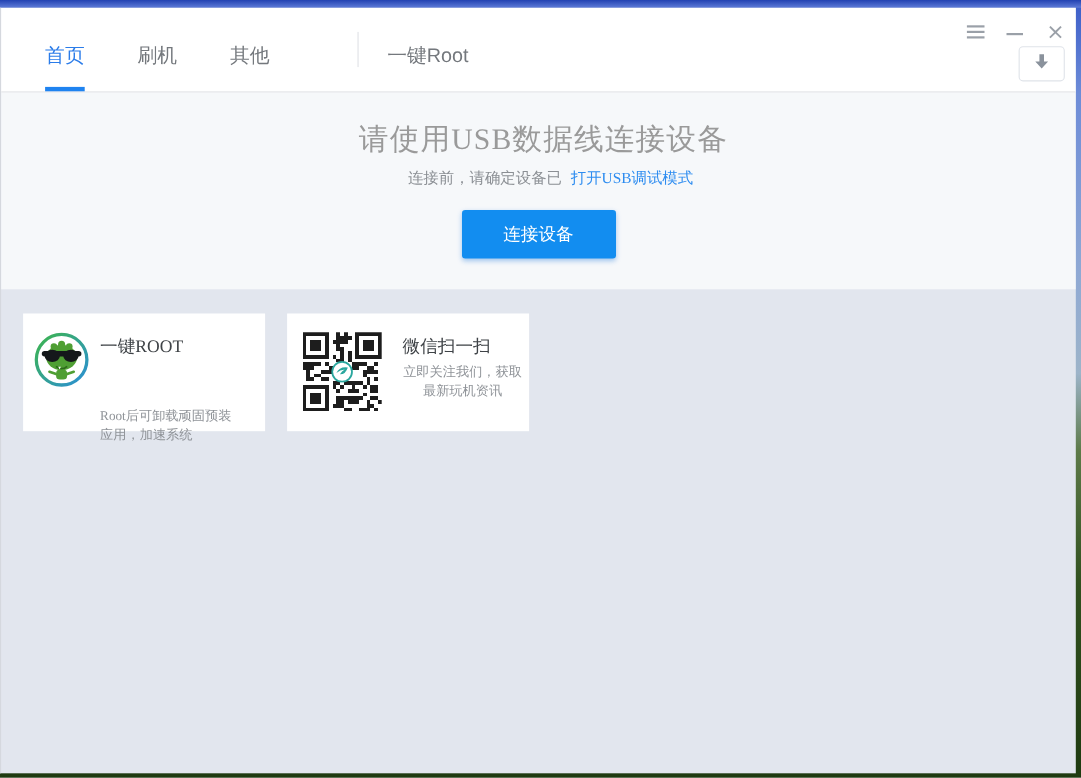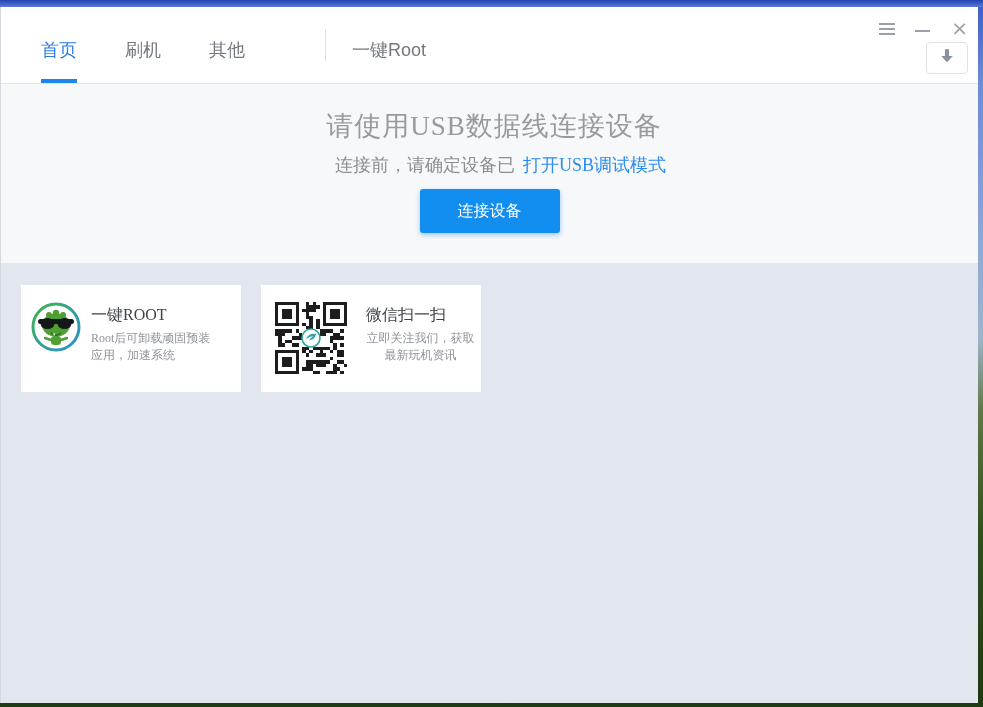--- a/index.html
+++ b/index.html
@@ -33,32 +33,32 @@
   .close-x { margin-left:20px; font-size:20px; line-height:14px; color:#9aa0a8; cursor:pointer;
     font-family:"DejaVu Sans",sans-serif; }
 
   .download-btn { position:absolute; top:35px; right:10px; width:42px; height:32px;
     background:#fff; border:1px solid #dfe3e9; border-radius:4px;
     display:flex; align-items:center; justify-content:center; cursor:pointer; }
 
   
   .hero { height:179px; background:#f6f8fa; text-align:center; padding-top:24px; }
   .hero-title { margin:0; font-size:27px; font-weight:400; color:#9a9a9a; letter-spacing:1px;padding-left:9px; }
-  .hero-sub { margin-top:9px; font-size:18px; color:#8b8f94;margin-left:22px; }
+  .hero-sub { margin-top:9px; font-size:14px; color:#8b8f94;margin-left:22px; }
   .hero-sub .link { color:#2d8cf0; text-decoration:none; margin-left:8px; cursor:pointer; }
-  .connect-btn { margin-top:12px; width:140px; height:44px; background:#128df0; color:#fff;
+  .connect-btn { margin-top:20px; width:140px; height:44px; background:#128df0; color:#fff;
     font-size:16px; border:none; border-radius:3px; cursor:pointer;
     box-shadow:0 2px 5px rgba(30,120,220,.4); font-family:"Liberation Serif","DejaVu Serif",serif; }
 
   
   .cards { display:flex; gap:20px; padding:22px 20px; }
   .card { width:220px; height:107px; background:#fff; position:relative; cursor:pointer; }
   .card-title { position:absolute; top:20px; font-size:16px; color:#3f4347; }
   .card-desc { position:absolute; top:45px; font-size:12px; line-height:17px; color:#8f9398; }
-  .c1 .card-title, .c1 .card-desc { left:70px; } .c1 .card-desc { right:19px; }
+  .c1 .card-title, .c1 .card-desc { left:70px; } .c1 .card-desc { right:19px;margin-top:40px; }
   .c2 .card-title, .c2 .card-desc { left:62px; } .c2 .card-desc { right:14px; }
   .c3 .card-title, .c3 .card-desc { left:105px;text-align:center; } .c3 .card-desc { right:6px; }
 
   .mascot-wrap { position:absolute; left:10px; top:17px; width:50px; height:50px; }
   .trash-wrap { position:absolute; left:16px; top:20px; width:38px; height:46px; }
   .qr-wrap { position:absolute; left:14px; top:17px; width:72px; height:72px; }
   .qr-wrap svg { display:block; }
   .qr-logo { position:absolute; left:50%; top:50%; transform:translate(-50%,-50%); }
 </style>
 </head>

